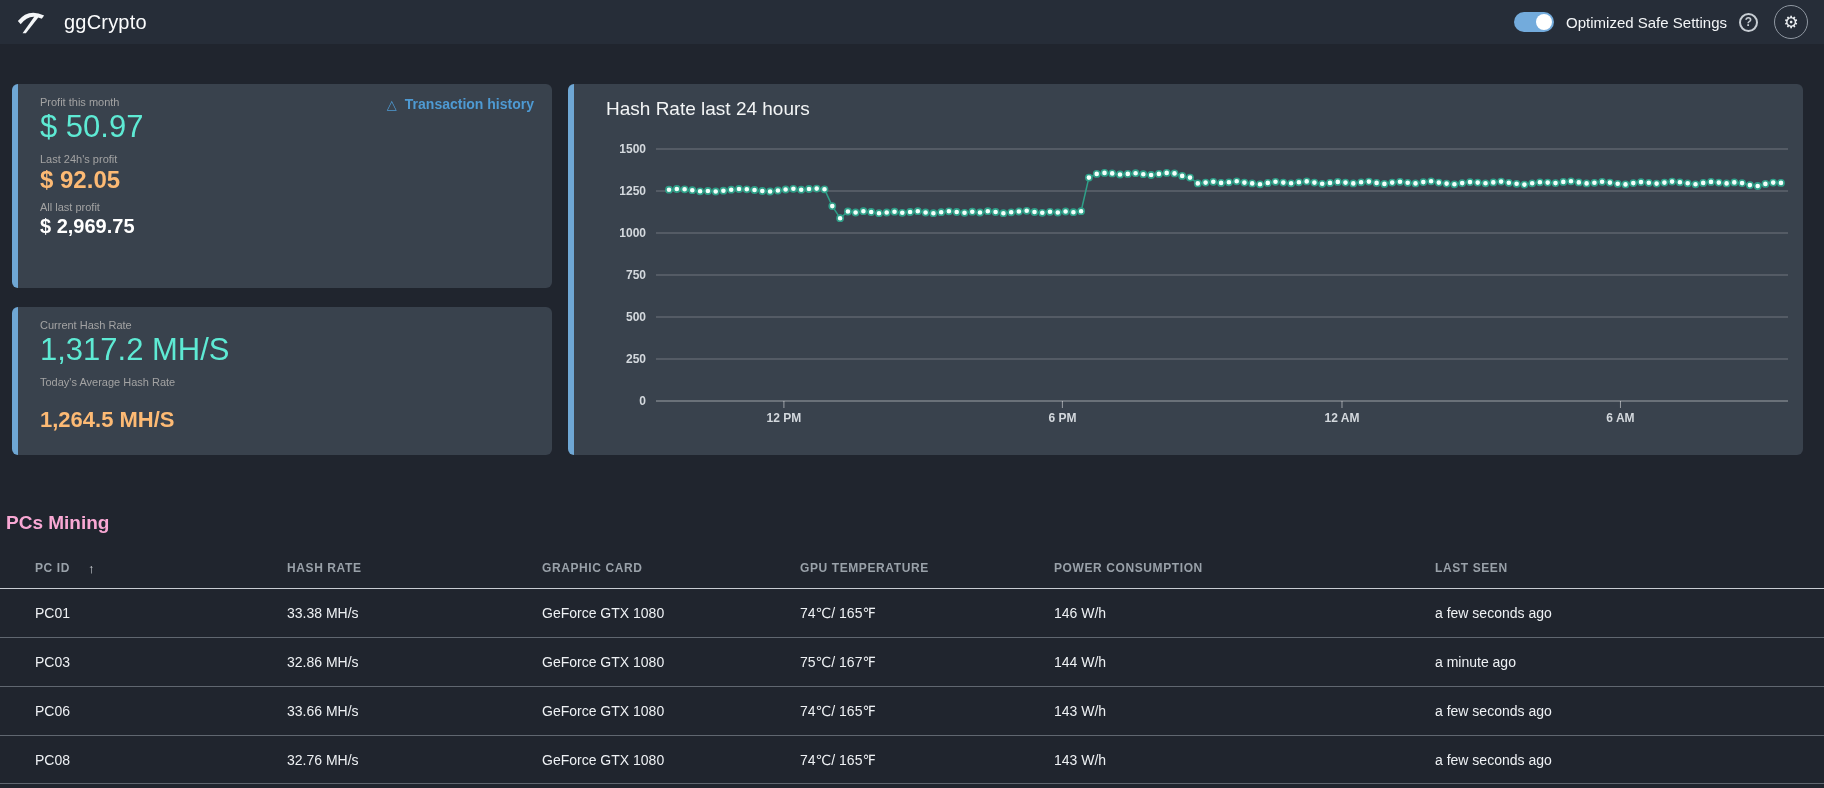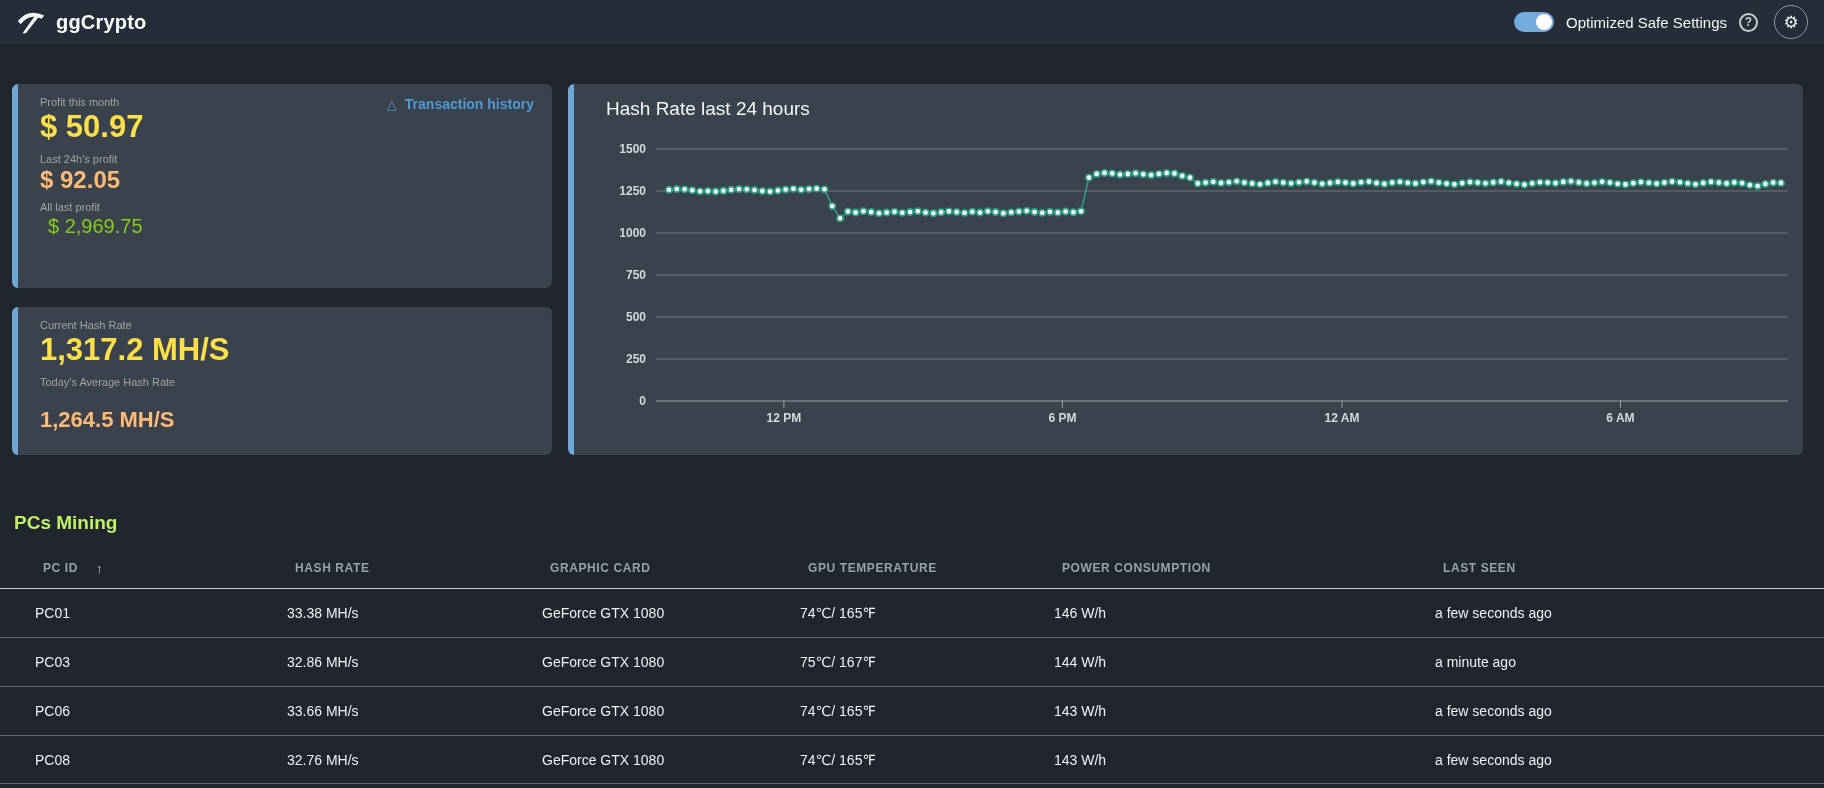--- a/index.html
+++ b/index.html
@@ -8,21 +8,21 @@
     background:#20252e;
     font-family:"Liberation Sans","DejaVu Sans",sans-serif;
     color:#f2f4f6;
   }
   
   .topbar{
     height:44px; background:#262d38; display:flex; align-items:center;
     padding:0 16px;
   }
   .logo{ width:30px; height:30px; margin-right:10px; flex:0 0 auto; }
-  .app-title{ font-size:20px; font-weight:bold; color:#fbfcfd; letter-spacing:.2px;}
+  .app-title{ font-size:20px; font-weight:normal; color:#fbfcfd; letter-spacing:.2px;margin-left:8px;}
   .topbar-right{ margin-left:auto; display:flex; align-items:center; gap:12px; }
   .toggle{
     width:40px; height:20px; border-radius:10px; background:#73abdc;
     position:relative; cursor:pointer; border:none;
   }
   .toggle .knob{
     position:absolute; top:2px; right:2px; width:16px; height:16px;
     border-radius:50%; background:#ffffff;
   }
   .toggle-label{ font-size:15px; color:#f3f5f7; }
@@ -39,44 +39,44 @@
   }
   
   .card{
     position:absolute; background:#39424d; border-radius:6px;
     border-left:6px solid #6fa7d4;
   }
   .card-profit{ left:12px; top:84px; width:540px; height:204px; padding:12px 16px 0 22px; }
   .card-hash  { left:12px; top:307px; width:540px; height:148px; padding:12px 16px 15px 22px; }
   .card-chart { left:568px; top:84px; width:1235px; height:371px; }
   .stat-label{ font-size:11px; color:#a3a3a3; }
-  .stat-value-xl{ font-size:31px; font-weight:bold; color:#fde047; line-height:1.2; margin-bottom:8px;}
+  .stat-value-xl{ font-size:31px; font-weight:normal; color:#5eead4; line-height:1.2; margin-bottom:8px;}
   .stat-value-lg{ font-size:24px; font-weight:bold; color:#fdba74; line-height:1.25; margin-bottom:6px;}
-  .stat-value-md{ font-size:20px; font-weight:normal; color:#84cc16; line-height:1.3;margin-left:8px;}
+  .stat-value-md{ font-size:20px; font-weight:bold; color:#ffffff; line-height:1.3;}
   .card-hash .stat-value-lg{ font-size:22px;margin-top:18px; }
   .tx-link{
     position:absolute; top:12px; right:18px; display:flex; align-items:center;
     gap:8px; color:#4e9ad3; font-size:14px; font-weight:bold; cursor:pointer;
     text-decoration:none;
   }
   .tx-link .tri{ font-size:13px; }
   .chart-title{ font-size:19px; color:#f3f5f6; font-weight:normal;
     position:absolute; left:32px; top:14px; }
   .chart-svg{ position:absolute; left:0; top:0; }
   
   .mining{ position:absolute; left:0; top:506px; width:100%; }
-  .section-title{ font-size:19px; font-weight:bold; color:#bef264; margin-left:14px; line-height:34px;}
+  .section-title{ font-size:19px; font-weight:bold; color:#f9a8d4; margin-left:6px; line-height:34px;}
   .thead, .trow{
     display:grid;
     grid-template-columns:252px 255px 258px 254px 381px auto;
     align-items:center; padding-left:35px;
   }
   .thead{ height:40px; margin-top:8px; color:#99a1a9; font-size:12px;
     font-weight:bold; letter-spacing:.6px; }
-  .th{ display:flex; align-items:center; gap:18px; cursor:pointer;margin-left:8px;}
+  .th{ display:flex; align-items:center; gap:18px; cursor:pointer;}
   .sort-arrow{ font-size:13px; color:#d6dade; }
   .tbody .trow{ height:49px; border-top:1px solid rgba(150,158,167,.55);
     font-size:14px; font-weight:normal; color:#eef1f4; cursor:pointer;}
   .tbody .trow:first-child{ border-top:1px solid rgba(230,234,238,.85); }
   .tbody .trow:last-child{ border-bottom:1px solid rgba(150,158,167,.55); }
 </style>
 </head>
 <body>
 
 <header class="topbar">

